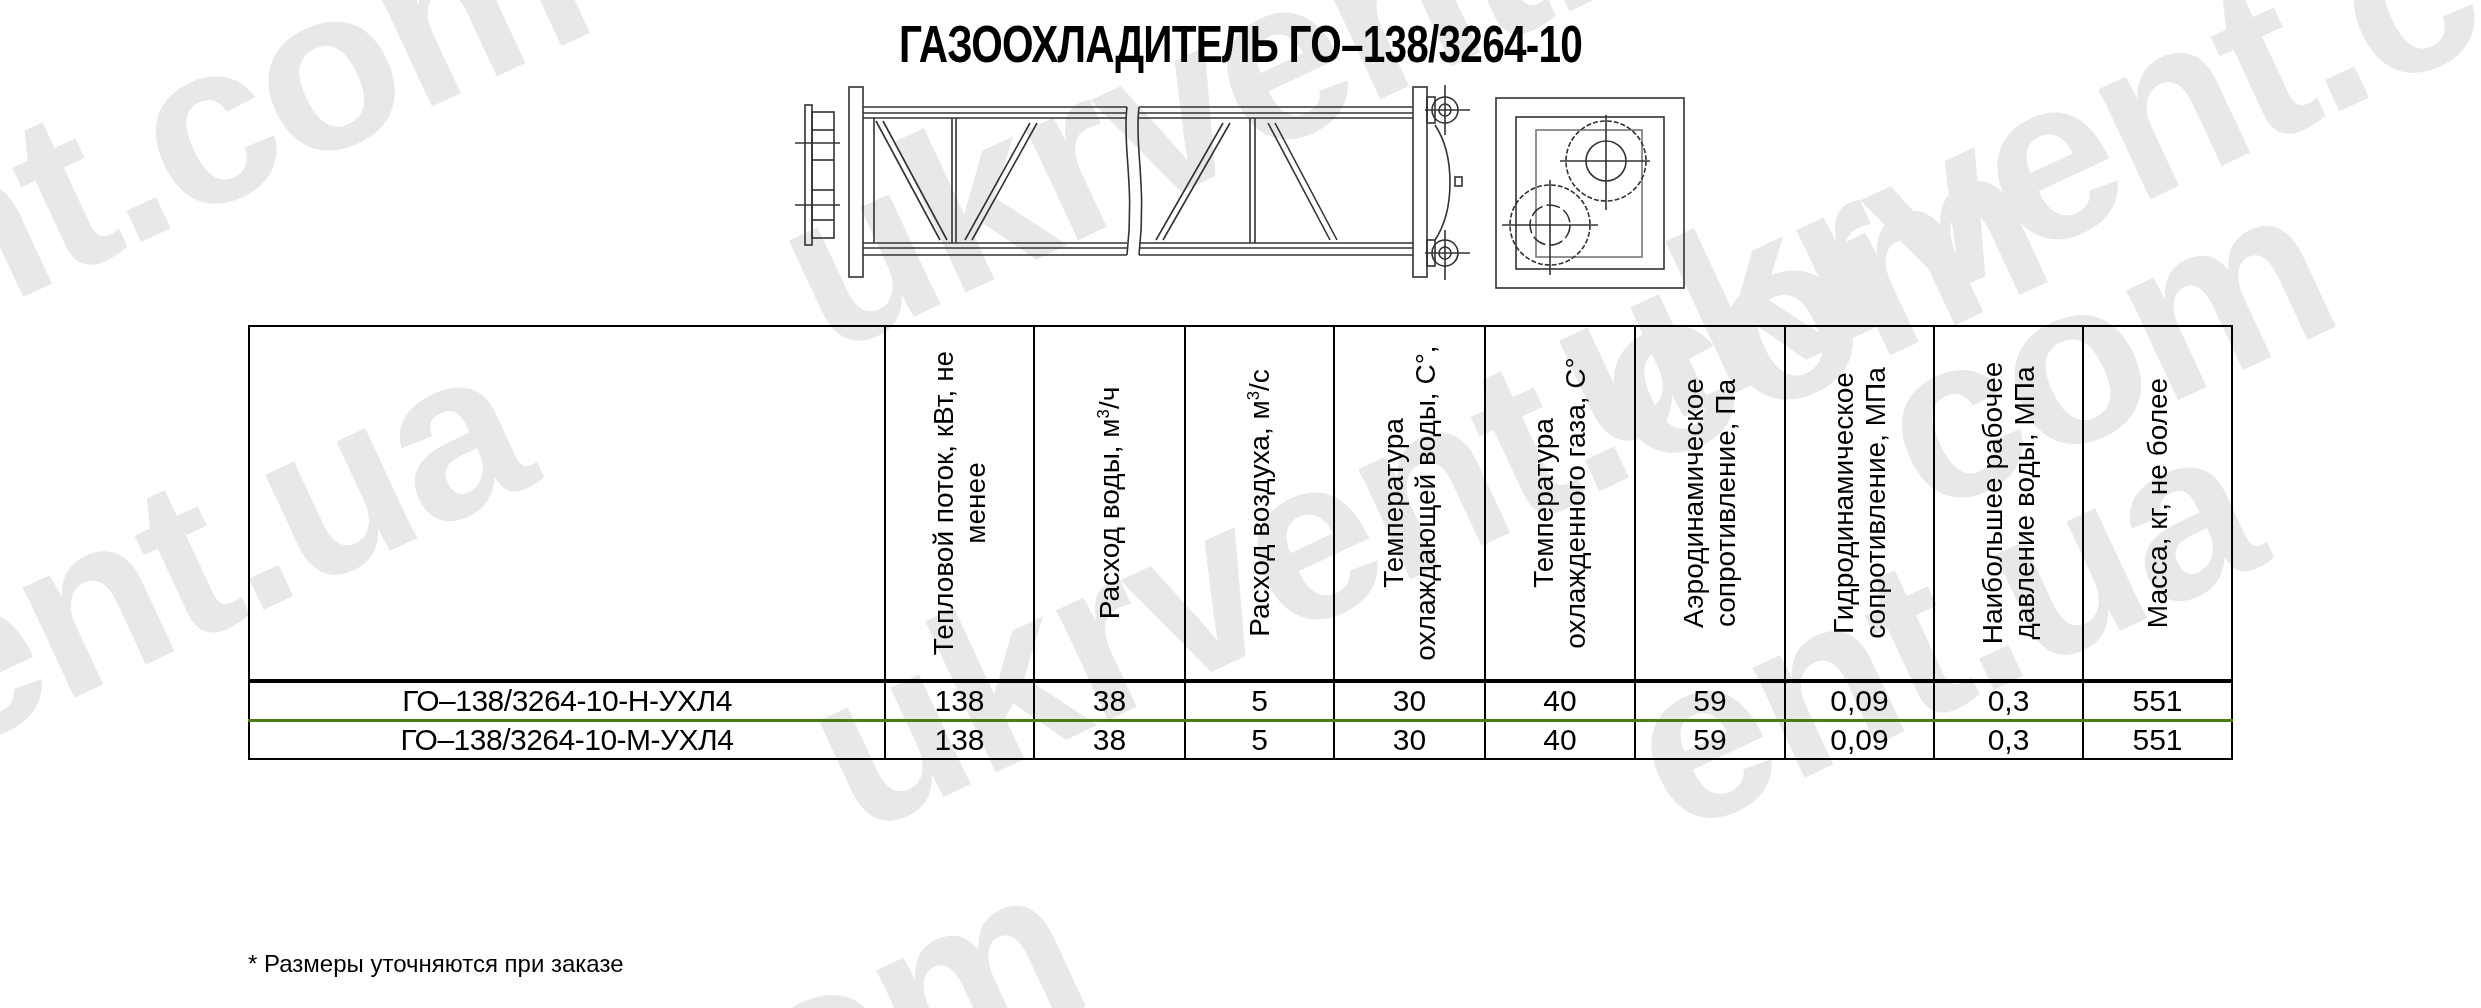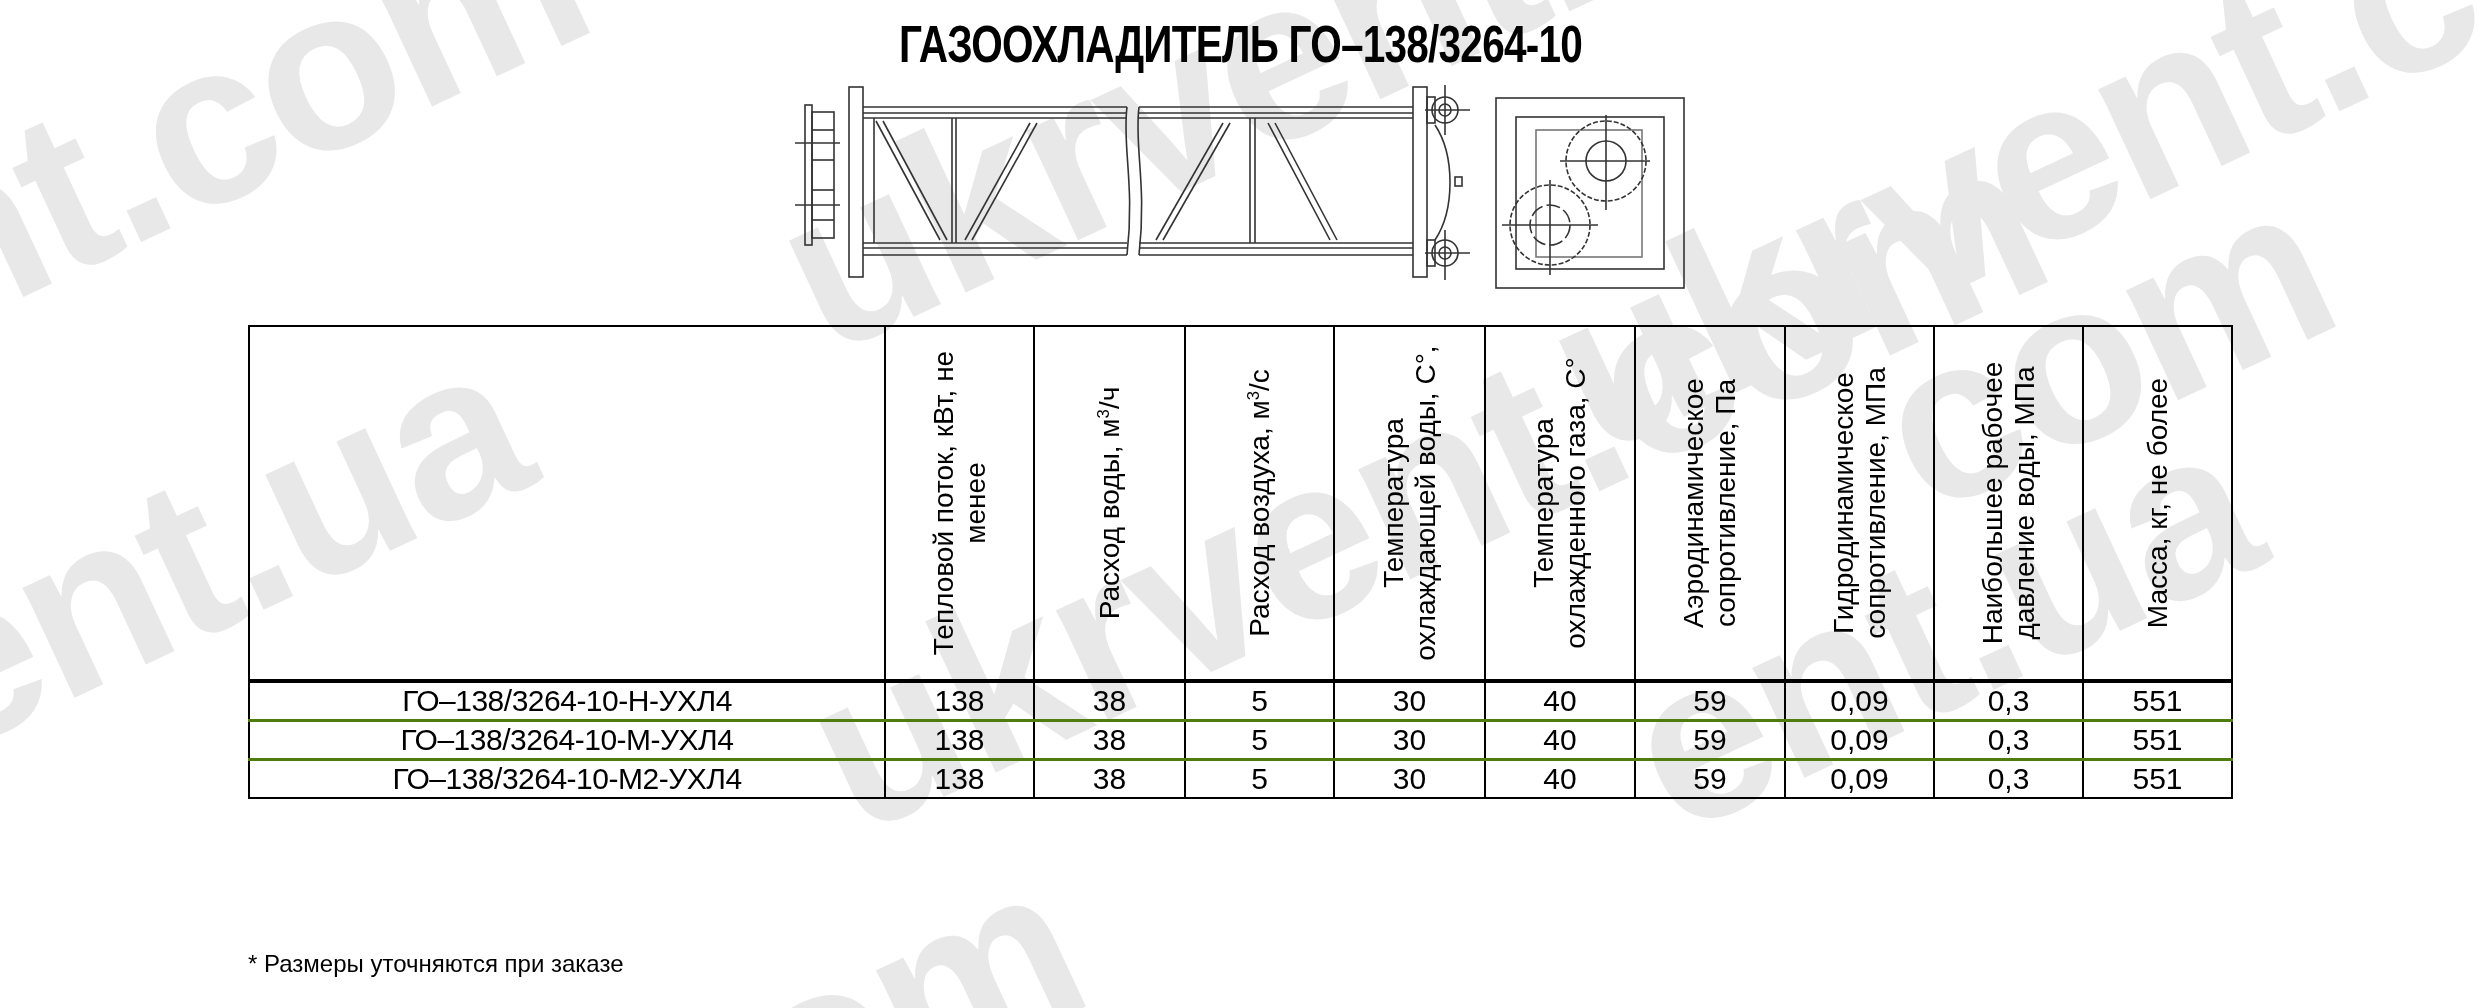--- a/index.html
+++ b/index.html
@@ -183,28 +183,16 @@
       <td>138</td>
       <td>38</td>
       <td>5</td>
       <td>30</td>
       <td>40</td>
       <td>59</td>
       <td>0,09</td>
       <td>0,3</td>
       <td>551</td>
     </tr>
-    <tr>
-      <td class="model">ГО–138/3264-10-М2-УХЛ4</td>
-      <td>138</td>
-      <td>38</td>
-      <td>5</td>
-      <td>30</td>
-      <td>40</td>
-      <td>59</td>
-      <td>0,09</td>
-      <td>0,3</td>
-      <td>551</td>
-    </tr>
   </tbody>
 </table>
 
 <div class="footnote">* Размеры уточняются при заказе</div>
 
 </body></html>

